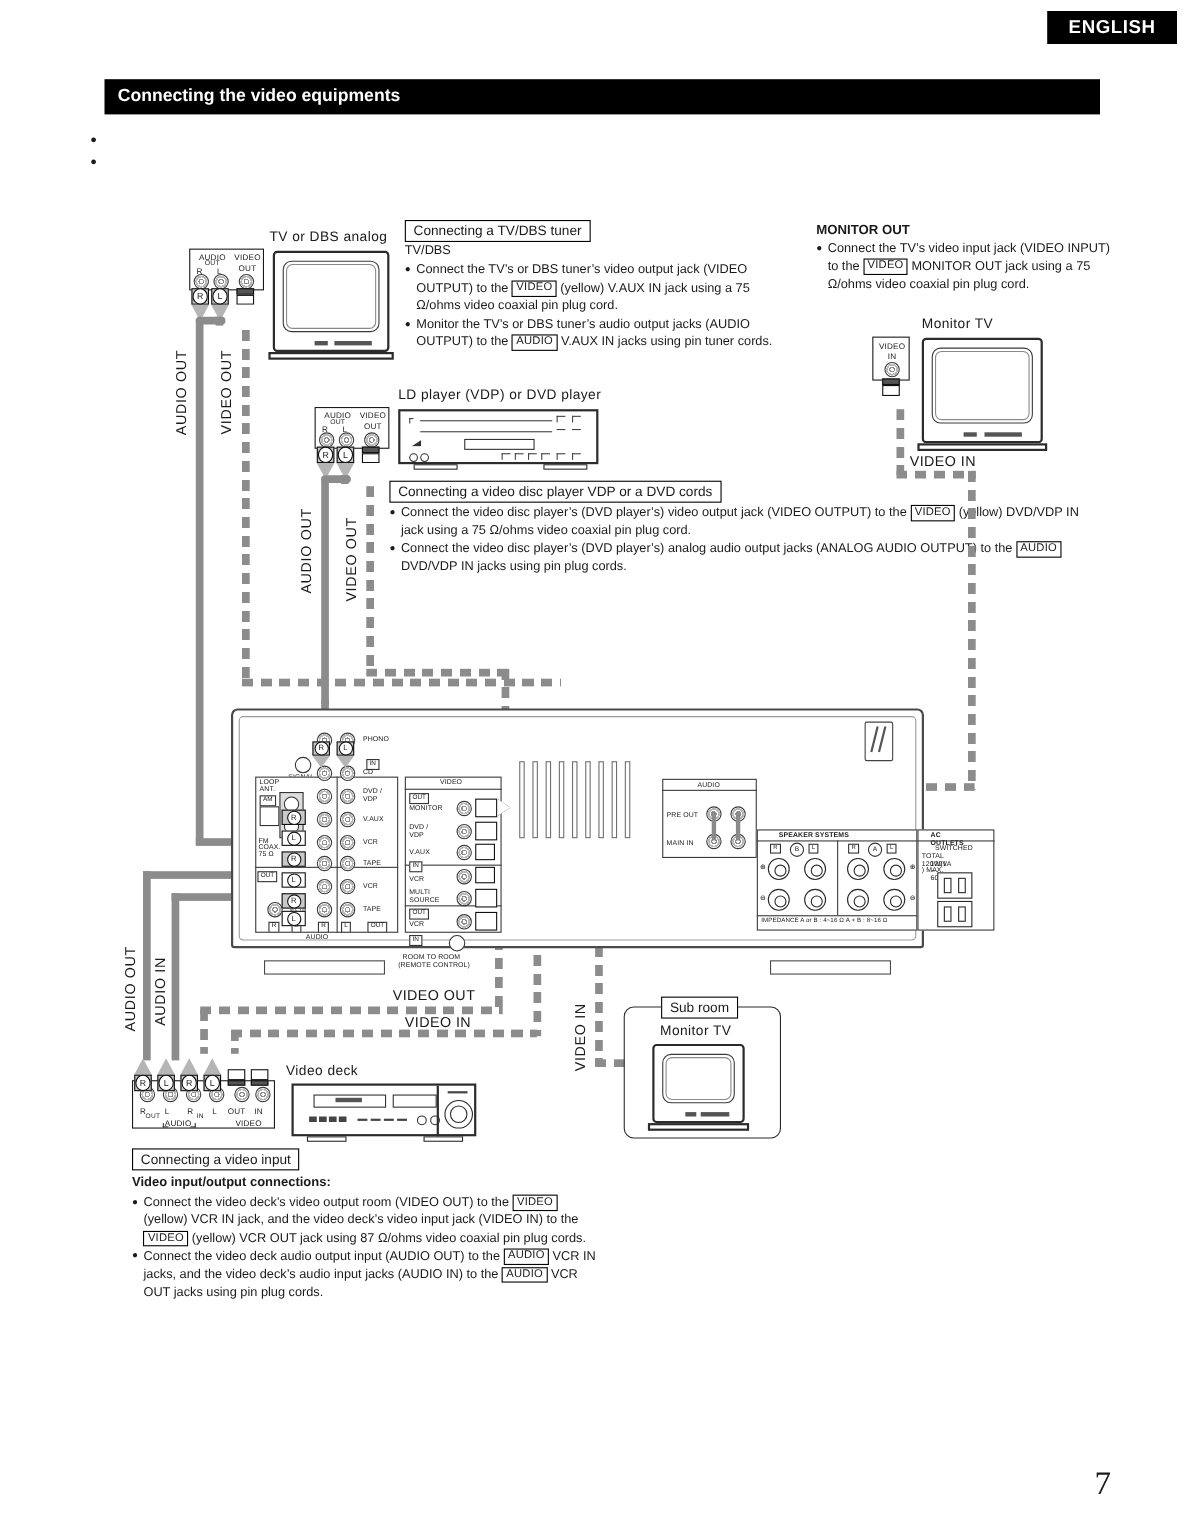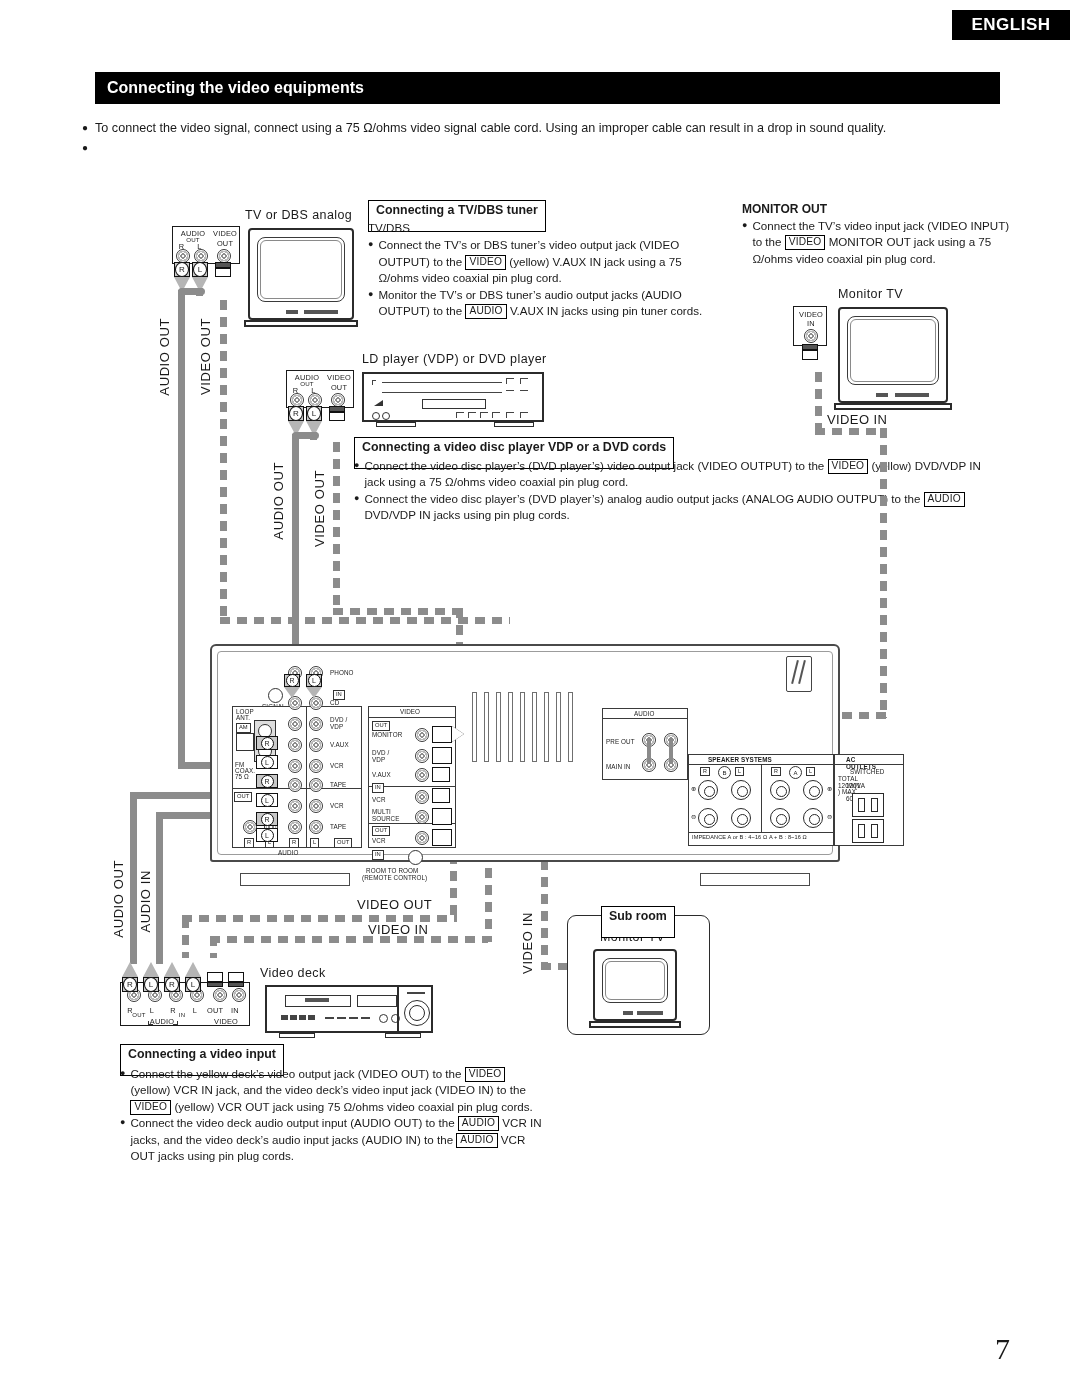--- a/index.html
+++ b/index.html
@@ -32,22 +32,22 @@
   .intro-bullet {
     font-size: 12.6px; line-height: 1.35;
     display: flex; gap: 7px;
   }
   .intro-bullet .dot { font-size: 10px; line-height: 1.5; }
 
   
   .caption-box {
     display: inline-block;
     border: 1.6px solid #000;
-    padding: 2px 7px 14px 7px;
-    font-size: 12.4px; font-weight: bold;
+    padding: 2px 7px 2px 7px;
+    font-size: 12.4px; font-weight: normal;
     background: #fff;
     white-space: nowrap;
   }
   .body-text { font-size: 11.6px; line-height: 1.42; }
   .body-text .bullet { display: flex; gap: 5px; }
   .body-text .bullet .dot { font-size: 9px; line-height: 1.75; }
   .kbox {
     display: inline-block; border: 1px solid #000;
     padding: 0 3px; font-size: 10.2px; line-height: 1.25;
     vertical-align: 1px; letter-spacing: .2px;
@@ -195,21 +195,20 @@
 <div class="abs" id="lang-badge">
   <span>ENGLISH</span>
 </div>
 
 <div class="abs" id="section-title-bar">
   <span class="t">Connecting the video equipments</span>
 </div>
 
 <div class="abs intro-bullet" style="left:82px; top:120px; width:930px;">
   <span class="dot">●</span>
-  <span>To connect the video signal, connect using a 75 Ω/ohms video signal cable cord. Using an improper cable can result in a drop in sound quality.</span>
 </div>
 <div class="abs intro-bullet" style="left:82px; top:140px; width:930px;">
   <span class="dot">●</span>
 </div>
 
 <div class="abs hlabel" style="left:245px; top:208px; font-size:12.5px;">TV or DBS analog</div>
 
 <div class="tv-set" style="left:248px; top:228px; width:106px; height:92px;">
   <div class="tv-outer">
     <div class="tv-screen"></div>
@@ -748,28 +747,29 @@
   <div class="tv-outer">
     <div class="tv-screen"></div>
     <div class="tv-ctrl" style="left:28px; width:10px;"></div>
     <div class="tv-ctrl" style="left:42px; width:26px;"></div>
   </div>
   <div class="tv-base"></div>
 </div>
 
 <div class="abs caption-box" style="left:120px; top:1044px;">Connecting a video input</div>
 <div class="abs body-text" style="left:120px; top:1066px; width:425px;">
+  <div class="sub-head">Video input/output connections:</div>
   <div class="bullet">
     <span class="dot">●</span>
     <span>
-      <span>Connect the yellow deck’s video output jack (VIDEO OUT) to the</span>
+      <span>Connect the video deck’s video output room (VIDEO OUT) to the</span>
       <span class="kbox">VIDEO</span>
       <span>(yellow) VCR IN jack, and the video deck’s video input jack (VIDEO IN) to the</span>
       <span class="kbox">VIDEO</span>
-      <span>(yellow) VCR OUT jack using 75 Ω/ohms video coaxial pin plug cords.</span>
+      <span>(yellow) VCR OUT jack using 87 Ω/ohms video coaxial pin plug cords.</span>
     </span>
   </div>
   <div class="bullet">
     <span class="dot">●</span>
     <span>
       <span>Connect the video deck audio output input (AUDIO OUT) to the</span>
       <span class="kbox">AUDIO</span>
       <span>VCR IN jacks, and the video deck’s audio input jacks (AUDIO IN) to the</span>
       <span class="kbox">AUDIO</span>
       <span>VCR OUT jacks using pin plug cords.</span>

